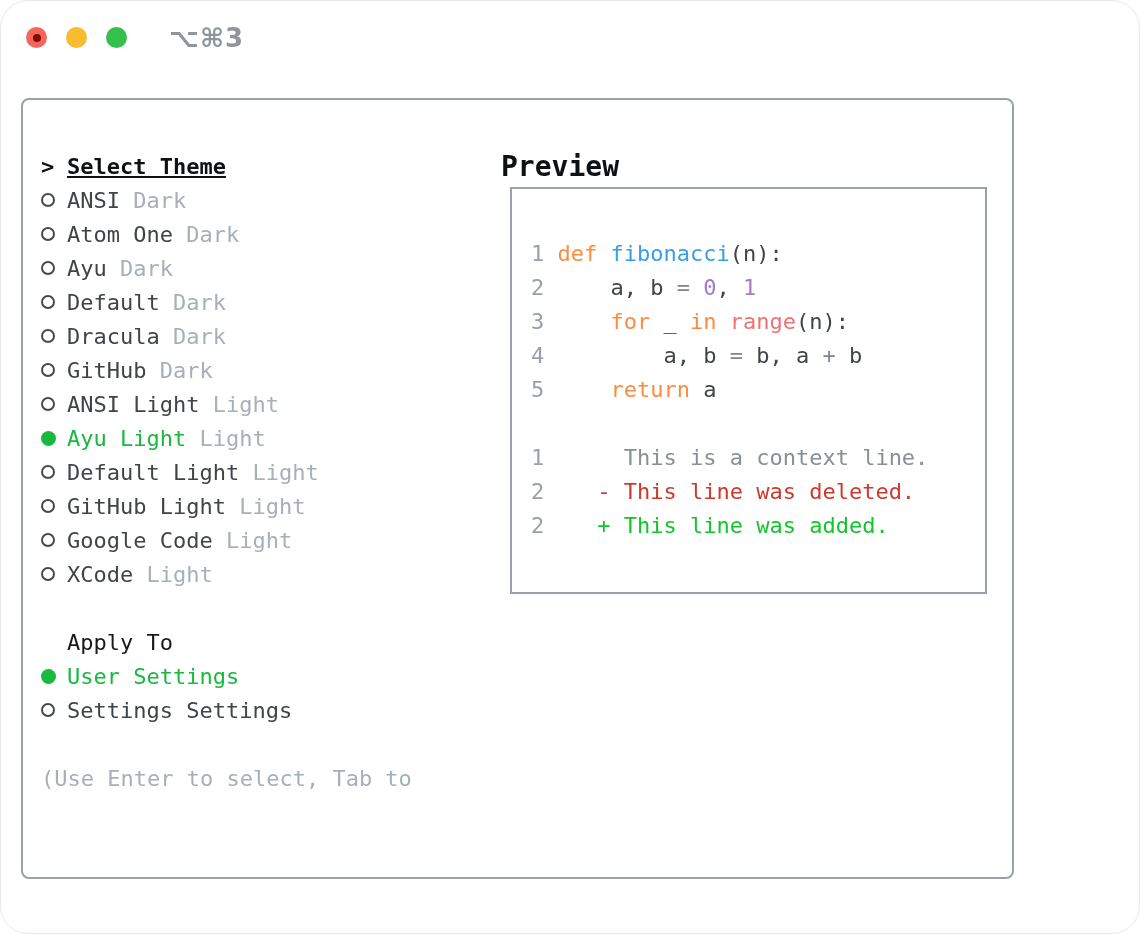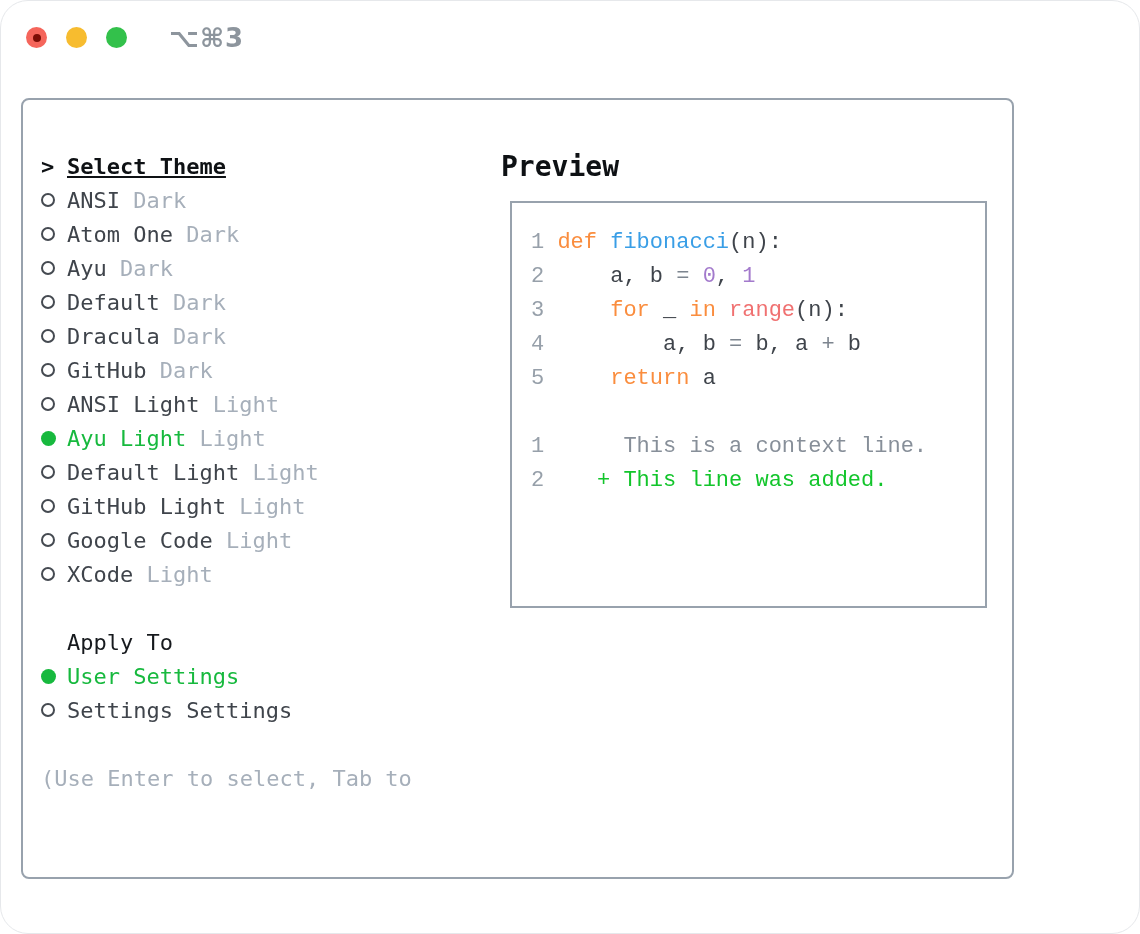--- a/index.html
+++ b/index.html
@@ -29,23 +29,23 @@
   .radio.sel{width:15px;height:15px;border:none;background:#17b93e;}
   .header-label{font-weight:bold;color:#0e1114;text-decoration:underline;}
   .apply-header{color:#16191d;}
   .t-name{color:#3f444b;}
   .t-name.sel{color:#17b93e;}
   .t-tag{color:#a6afba;}
   .help{color:#a6afba;}
   
   .preview-header{position:absolute;left:478px;top:49px;height:34px;display:flex;
           align-items:center;font-weight:bold;font-size:28px;color:#0e1114;}
-  .preview-box{position:absolute;left:487px;top:101px;width:477px;height:407px;
+  .preview-box{position:absolute;left:487px;top:87px;width:477px;height:407px;
           border:2px solid #98a2ad;box-sizing:border-box;background:#fff;
-          padding:23px 0 0 19px;overflow:hidden;font-family:Liberation Mono, monospace;}
+          padding:48px 0 0 19px;overflow:hidden;}
   .code-line{height:34px;line-height:34px;white-space:pre;font-size:22px;}
   .ln{color:#97a0aa;}
   .kw{color:#fa8d3e;}
   .fn{color:#399ee6;}
   .num{color:#a37acc;}
   .bi{color:#f07171;}
   .pl{color:#3f444b;}
   .op{color:#7d858f;}
   .ctx{color:#878f99;}
   .del{color:#cf382c;}
@@ -109,18 +109,19 @@
 
     <div class="preview-box">
       <div id="code-lines">
           <div class="code-line"><span class="ln">1 </span><span class="kw">def</span><span class="pl"> </span><span class="fn">fibonacci</span><span class="pl">(n):</span></div>
           <div class="code-line"><span class="ln">2 </span><span class="pl">    a, b </span><span class="op">=</span><span class="pl"> </span><span class="num">0</span><span class="pl">, </span><span class="num">1</span></div>
           <div class="code-line"><span class="ln">3 </span><span class="pl">    </span><span class="kw">for</span><span class="pl"> _ </span><span class="kw">in</span><span class="pl"> </span><span class="bi">range</span><span class="pl">(n):</span></div>
           <div class="code-line"><span class="ln">4 </span><span class="pl">        a, b </span><span class="op">=</span><span class="pl"> b, a </span><span class="op">+</span><span class="pl"> b</span></div>
           <div class="code-line"><span class="ln">5 </span><span class="pl">    </span><span class="kw">return</span><span class="pl"> a</span></div>
           <div class="code-line"></div>
           <div class="code-line"><span class="ln">1 </span><span class="ctx">     This is a context line.</span></div>
+          <div class="code-line"><span class="ln">2 </span><span class="del">   - This line was deleted.</span></div>
           <div class="code-line"><span class="ln">2 </span><span class="add">   + This line was added.</span></div>
         </div>
     </div>
 
   </div>
 </div>
 
 </body></html>

